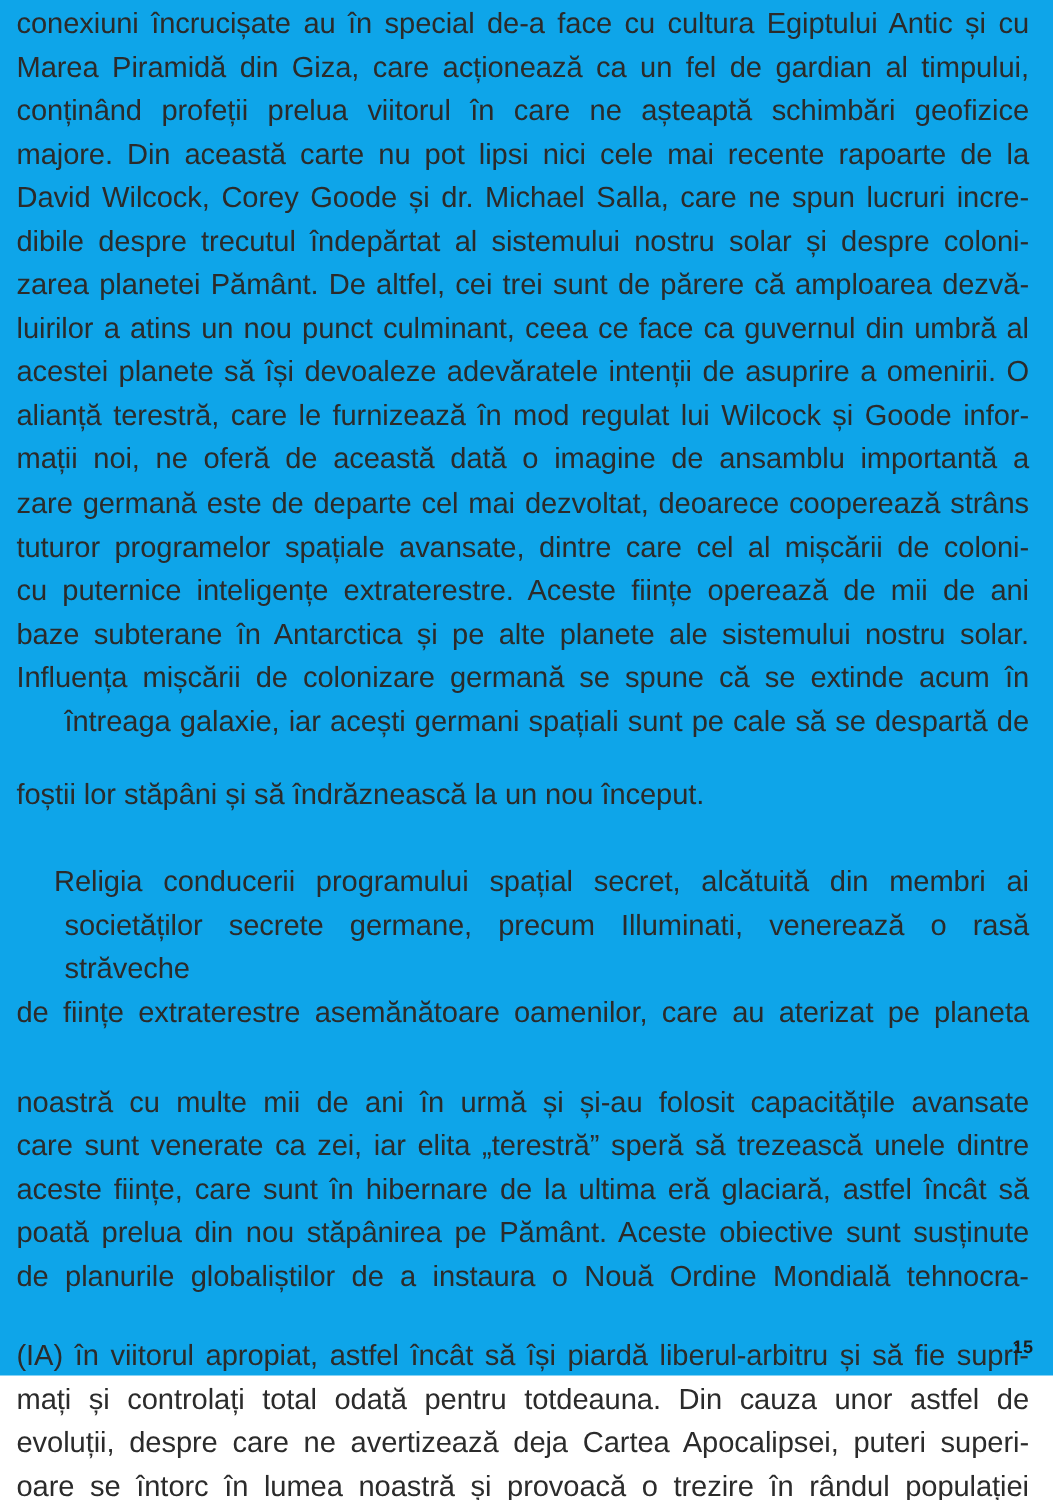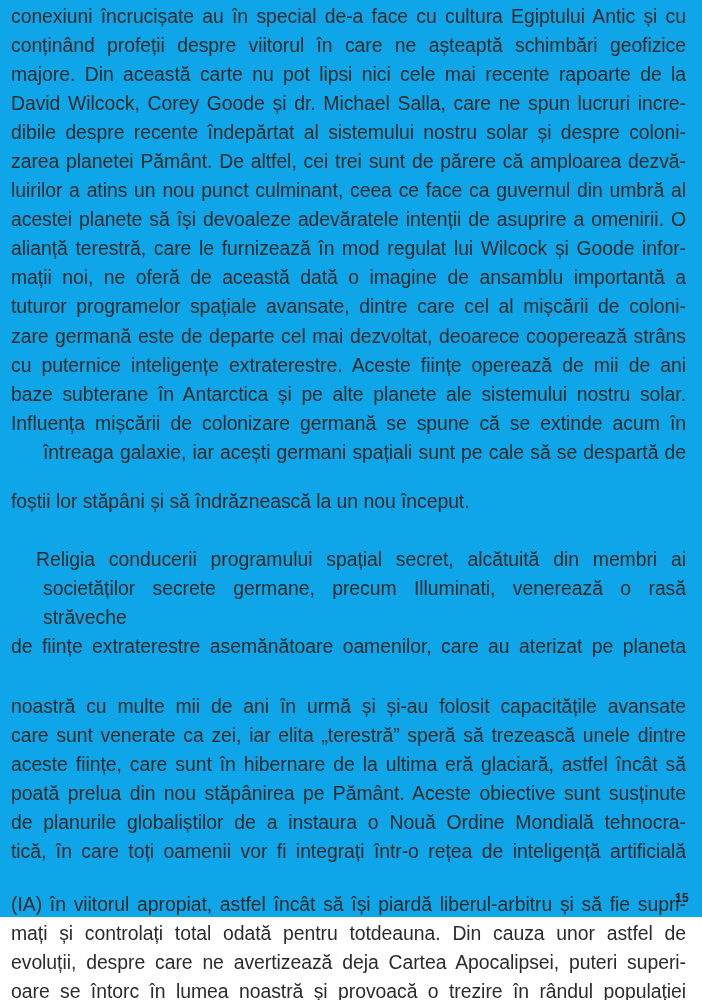--- a/index.html
+++ b/index.html
@@ -76,50 +76,50 @@
 </style>
 </head>
 <body>
 
 <div id="page">
 
   <div id="text-column">
 
     <div class="para continued">
         <span style="display: block; white-space: normal; text-align: justify; text-align-last: justify; text-indent: 0px;">conexiuni încrucișate au în special de-a face cu cultura Egiptului Antic și cu</span>
-        <span style="display: block; white-space: normal; text-align: justify; text-align-last: justify; text-indent: 0px;">conținând profeții despre viitorul în care ne așteaptă schimbări geofizice</span>
+        <span style="display: block; white-space: normal; text-align: justify; text-align-last: justify; text-indent: 0px;">Marea Piramidă din Giza, care acționează ca un fel de gardian al timpului,</span>
+        <span style="display: block; white-space: normal; text-align: justify; text-align-last: justify; text-indent: 0px;">conținând profeții prelua viitorul în care ne așteaptă schimbări geofizice</span>
         <span style="display: block; white-space: normal; text-align: justify; text-align-last: justify; text-indent: 0px;">majore. Din această carte nu pot lipsi nici cele mai recente rapoarte de la</span>
         <span style="display: block; white-space: normal; text-align: justify; text-align-last: justify; text-indent: 0px;">David Wilcock, Corey Goode și dr. Michael Salla, care ne spun lucruri incre-</span>
-        <span style="display: block; white-space: normal; text-align: justify; text-align-last: justify; text-indent: 0px;">dibile despre recente îndepărtat al sistemului nostru solar și despre coloni-</span>
+        <span style="display: block; white-space: normal; text-align: justify; text-align-last: justify; text-indent: 0px;">dibile despre trecutul îndepărtat al sistemului nostru solar și despre coloni-</span>
         <span style="display: block; white-space: normal; text-align: justify; text-align-last: justify; text-indent: 0px;">zarea planetei Pământ. De altfel, cei trei sunt de părere că amploarea dezvă-</span>
         <span style="display: block; white-space: normal; text-align: justify; text-align-last: justify; text-indent: 0px;">luirilor a atins un nou punct culminant, ceea ce face ca guvernul din umbră al</span>
         <span style="display: block; white-space: normal; text-align: justify; text-align-last: justify; text-indent: 0px;">acestei planete să își devoaleze adevăratele intenții de asuprire a omenirii. O</span>
         <span style="display: block; white-space: normal; text-align: justify; text-align-last: justify; text-indent: 0px;">alianță terestră, care le furnizează în mod regulat lui Wilcock și Goode infor-</span>
         <span style="display: block; white-space: normal; text-align: justify; text-align-last: justify; text-indent: 0px;">mații noi, ne oferă de această dată o imagine de ansamblu importantă a</span>
+        <span style="display: block; white-space: normal; text-align: justify; text-align-last: justify; text-indent: 0px;">zare germană este de departe cel mai dezvoltat, deoarece cooperează strâns</span>
         <span style="display: block; white-space: normal; text-align: justify; text-align-last: justify; text-indent: 0px;">tuturor programelor spațiale avansate, dintre care cel al mișcării de coloni-</span>
-        <span style="display: block; white-space: normal; text-align: justify; text-align-last: justify; text-indent: 0px;">zare germană este de departe cel mai dezvoltat, deoarece cooperează strâns</span>
         <span style="display: block; white-space: normal; text-align: justify; text-align-last: justify; text-indent: 0px;">cu puternice inteligențe extraterestre. Aceste ființe operează de mii de ani</span>
         <span style="display: block; white-space: normal; text-align: justify; text-align-last: justify; text-indent: 0px;">baze subterane în Antarctica și pe alte planete ale sistemului nostru solar.</span>
         <span style="display: block; white-space: normal; text-align: justify; text-align-last: justify; text-indent: 0px;">Influența mișcării de colonizare germană se spune că se extinde acum în</span>
         <span style="display: block; white-space: normal; text-align: justify; text-align-last: justify; text-indent: 0px; margin-left: 32px;">întreaga galaxie, iar acești germani spațiali sunt pe cale să se despartă de</span>
         <span class="last-line" style="display: block; white-space: pre; text-align: left; text-indent: 0px;">foștii lor stăpâni și să îndrăznească la un nou început.</span>
       </div>
 
     <div id="para-gap"></div>
 
     <div class="para indented">
         <span style="display: block; white-space: normal; text-align: justify; text-align-last: justify; text-indent: 25px;">Religia conducerii programului spațial secret, alcătuită din membri ai</span>
         <span style="display: block; white-space: normal; text-align: justify; text-align-last: justify; text-indent: 0px; margin-left: 32px;">societăților secrete germane, precum Illuminati, venerează o rasă străveche</span>
         <span style="display: block; white-space: normal; text-align: justify; text-align-last: justify; text-indent: 0px;">de ființe extraterestre asemănătoare oamenilor, care au aterizat pe planeta</span>
         <span style="display: block; white-space: normal; text-align: justify; text-align-last: justify; text-indent: 0px; margin-top: 31px;">noastră cu multe mii de ani în urmă și și-au folosit capacitățile avansate</span>
         <span style="display: block; white-space: normal; text-align: justify; text-align-last: justify; text-indent: 0px;">care sunt venerate ca zei, iar elita „terestră” speră să trezească unele dintre</span>
         <span style="display: block; white-space: normal; text-align: justify; text-align-last: justify; text-indent: 0px;">aceste ființe, care sunt în hibernare de la ultima eră glaciară, astfel încât să</span>
         <span style="display: block; white-space: normal; text-align: justify; text-align-last: justify; text-indent: 0px;">poată prelua din nou stăpânirea pe Pământ. Aceste obiective sunt susținute</span>
         <span style="display: block; white-space: normal; text-align: justify; text-align-last: justify; text-indent: 0px;">de planurile globaliștilor de a instaura o Nouă Ordine Mondială tehnocra-</span>
-        <span style="display: block; white-space: normal; text-align: justify; text-align-last: justify; text-indent: 0px;">tică, în care toți oamenii vor fi integrați într-o rețea de inteligență artificială</span>
         <span style="display: block; white-space: normal; text-align: justify; text-align-last: justify; text-indent: 0px; margin-top: 24px;">(IA) în viitorul apropiat, astfel încât să își piardă liberul-arbitru și să fie supri-</span>
         <span style="display: block; white-space: normal; text-align: justify; text-align-last: justify; text-indent: 0px;">mați și controlați total odată pentru totdeauna. Din cauza unor astfel de</span>
         <span style="display: block; white-space: normal; text-align: justify; text-align-last: justify; text-indent: 0px;">evoluții, despre care ne avertizează deja Cartea Apocalipsei, puteri superi-</span>
         <span style="display: block; white-space: normal; text-align: justify; text-align-last: justify; text-indent: 0px;">oare se întorc în lumea noastră și provoacă o trezire în rândul populației</span>
         <span style="display: block; white-space: normal; text-align: justify; text-align-last: justify; text-indent: 0px; font-style: italic;">lumii, care are legătură cu realizarea spirituală și cu influențele cosmice. Ele</span>
         <span style="display: block; white-space: normal; text-align: justify; text-align-last: justify; text-indent: 0px;">știu că noi, oamenii, posedăm un suflet nemuritor și că destinul nostru este</span>
       </div>
 
   </div>
 

